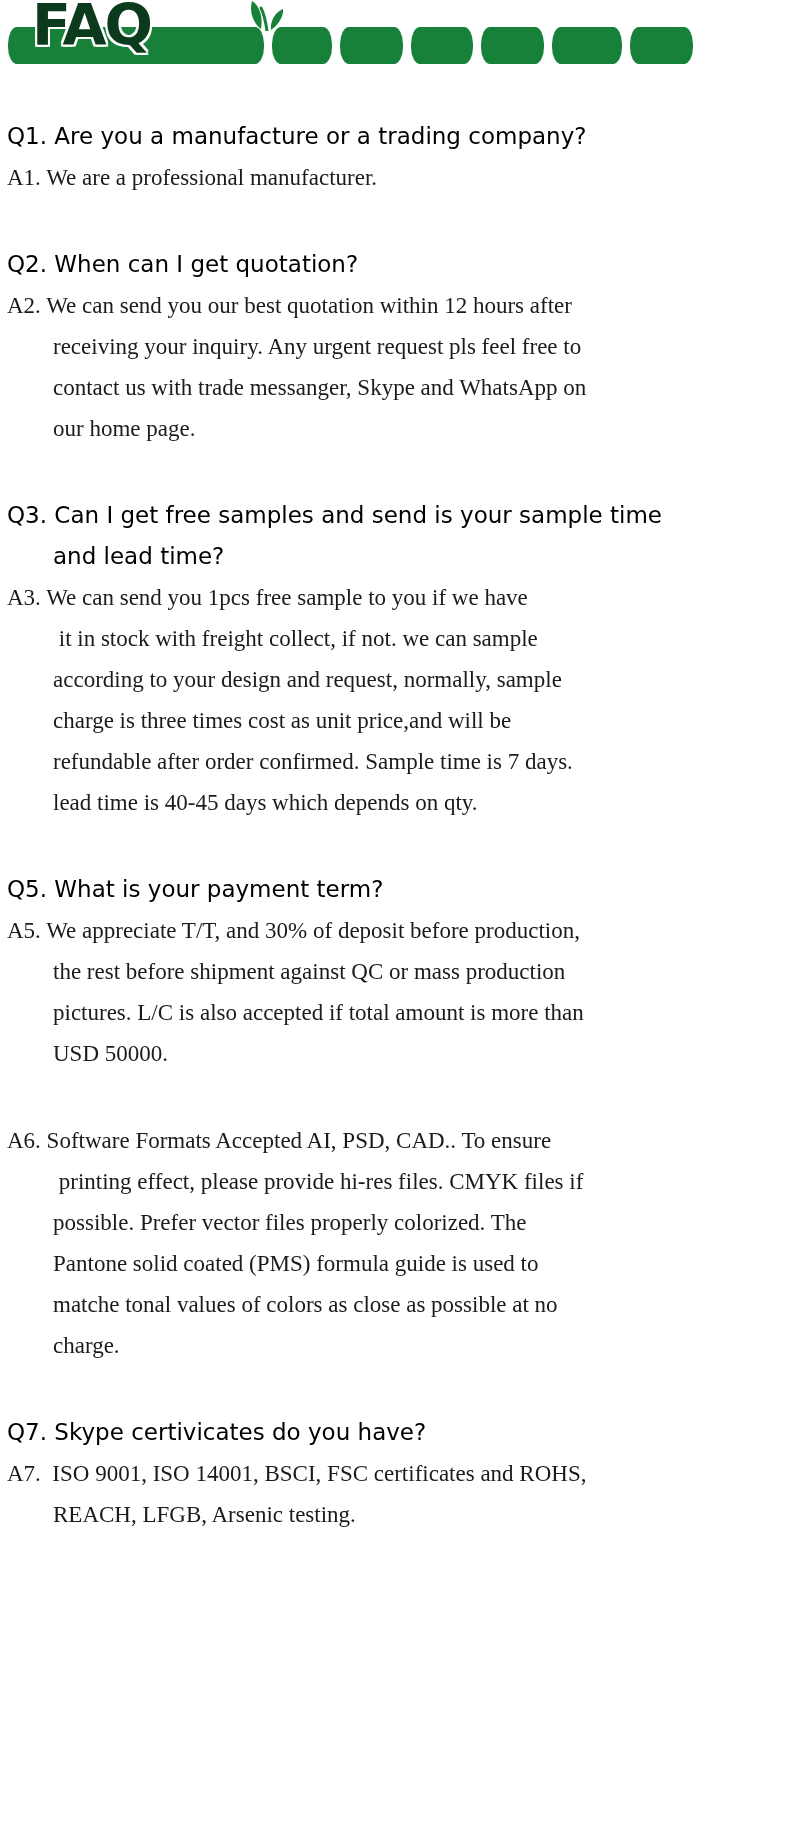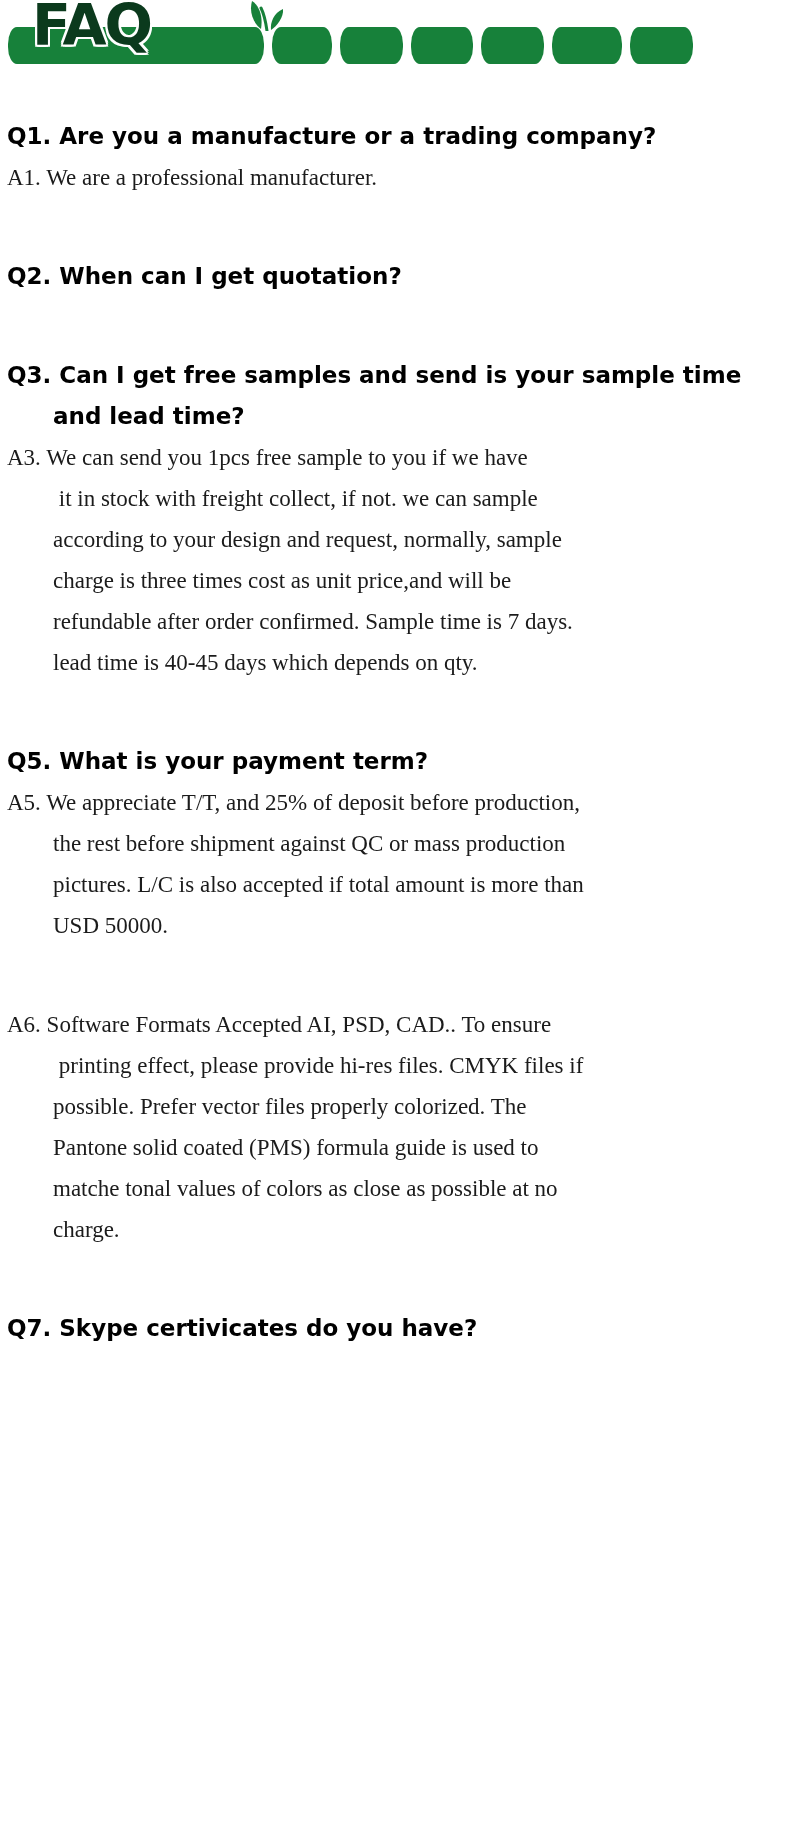--- a/index.html
+++ b/index.html
@@ -61,33 +61,33 @@
     text-shadow:
       -2px 0 0 #fff, 2px 0 0 #fff, 0 -2px 0 #fff, 0 2px 0 #fff,
       -2px -2px 0 #fff, 2px -2px 0 #fff, -2px 2px 0 #fff, 2px 2px 0 #fff;
     z-index: 2;
   }
 
   
   .faq-list {
     padding: 0 0 0 7px;
   }
-  .faq-item { margin-top: 58px; }
+  .faq-item { margin-top: 46px; }
   .faq-item:first-child { margin-top: 50px; }
 
   .faq-question, .faq-answer {
     font-size: 23px;
     line-height: 41px;
     white-space: pre;           
     padding-left: 46px;         
     text-indent: -46px;
     margin: 0;
   }
   .faq-question {
-    font-weight: bold;
+    font-weight: normal;
     color: var(--heading-text, #000000);
   }
   .faq-answer {
     color: var(--body-text, #1b1b1b);
     font-family: Liberation Serif, serif;
   }
 </style>
 </head>
 <body>
 
@@ -113,47 +113,53 @@
 </header>
 
 <main class="faq-list">
   <section class="faq-item">
     <h2 class="faq-question">Q1. Are you a manufacture or a trading company?</h2>
     <p class="faq-answer">A1. We are a professional manufacturer.</p>
   </section>
 
   <section class="faq-item">
     <h2 class="faq-question">Q2. When can I get quotation?</h2>
+    <p class="faq-answer">A2. We can send you our best quotation within 12 hours after
+receiving your inquiry. Any urgent request pls feel free to
+contact us with trade messanger, Skype and WhatsApp on
+our home page.</p>
   </section>
 
   <section class="faq-item">
     <h2 class="faq-question">Q3. Can I get free samples and send is your sample time
 and lead time?</h2>
     <p class="faq-answer">A3. We can send you 1pcs free sample to you if we have
  it in stock with freight collect, if not. we can sample
 according to your design and request, normally, sample
 charge is three times cost as unit price,and will be
 refundable after order confirmed. Sample time is 7 days.
 lead time is 40-45 days which depends on qty.</p>
   </section>
 
 
   <section class="faq-item">
     <h2 class="faq-question">Q5. What is your payment term?</h2>
-    <p class="faq-answer">A5. We appreciate T/T, and 25% of deposit before production,
+    <p class="faq-answer">A5. We appreciate T/T, and 30% of deposit before production,
 the rest before shipment against QC or mass production
 pictures. L/C is also accepted if total amount is more than
 USD 50000.</p>
   </section>
 
   <section class="faq-item">
     <p class="faq-answer">A6. Software Formats Accepted AI, PSD, CAD.. To ensure
  printing effect, please provide hi-res files. CMYK files if
 possible. Prefer vector files properly colorized. The
 Pantone solid coated (PMS) formula guide is used to
 matche tonal values of colors as close as possible at no
 charge.</p>
   </section>
 
   <section class="faq-item">
     <h2 class="faq-question">Q7. Skype certivicates do you have?</h2>
+    <p class="faq-answer">A7.  ISO 9001, ISO 14001, BSCI, FSC certificates and ROHS,
+REACH, LFGB, Arsenic testing.</p>
   </section>
 </main>
 
 </body></html>

